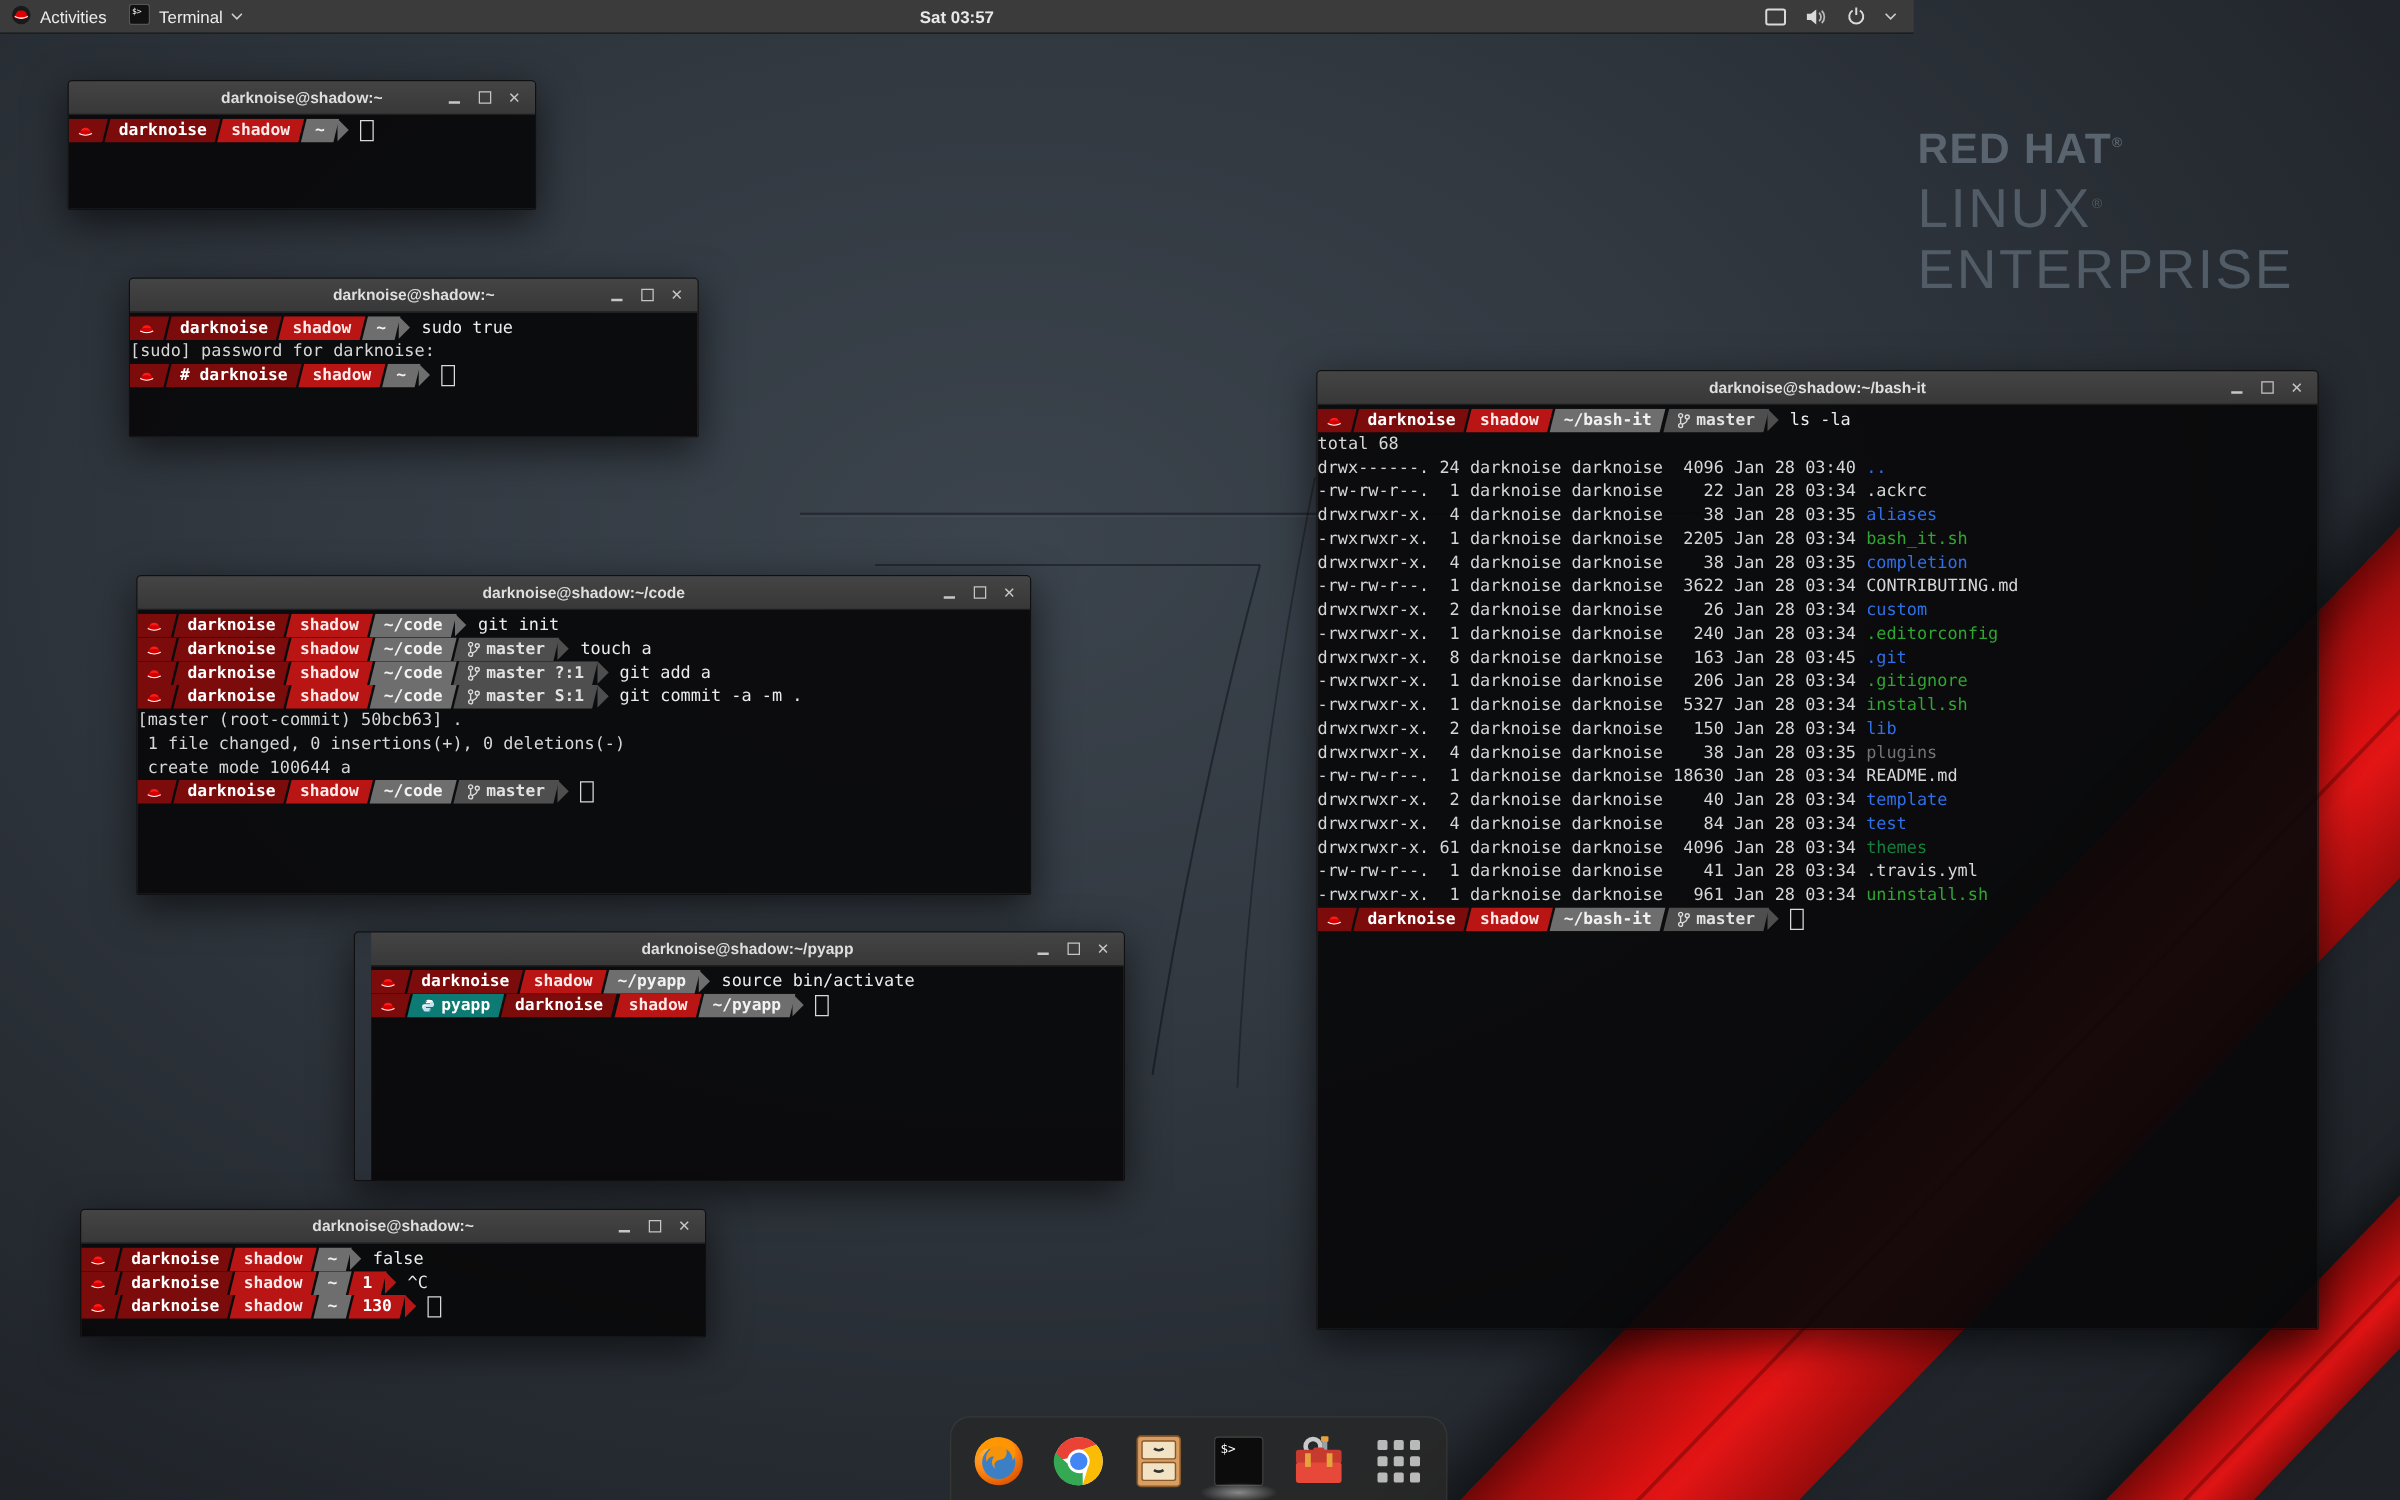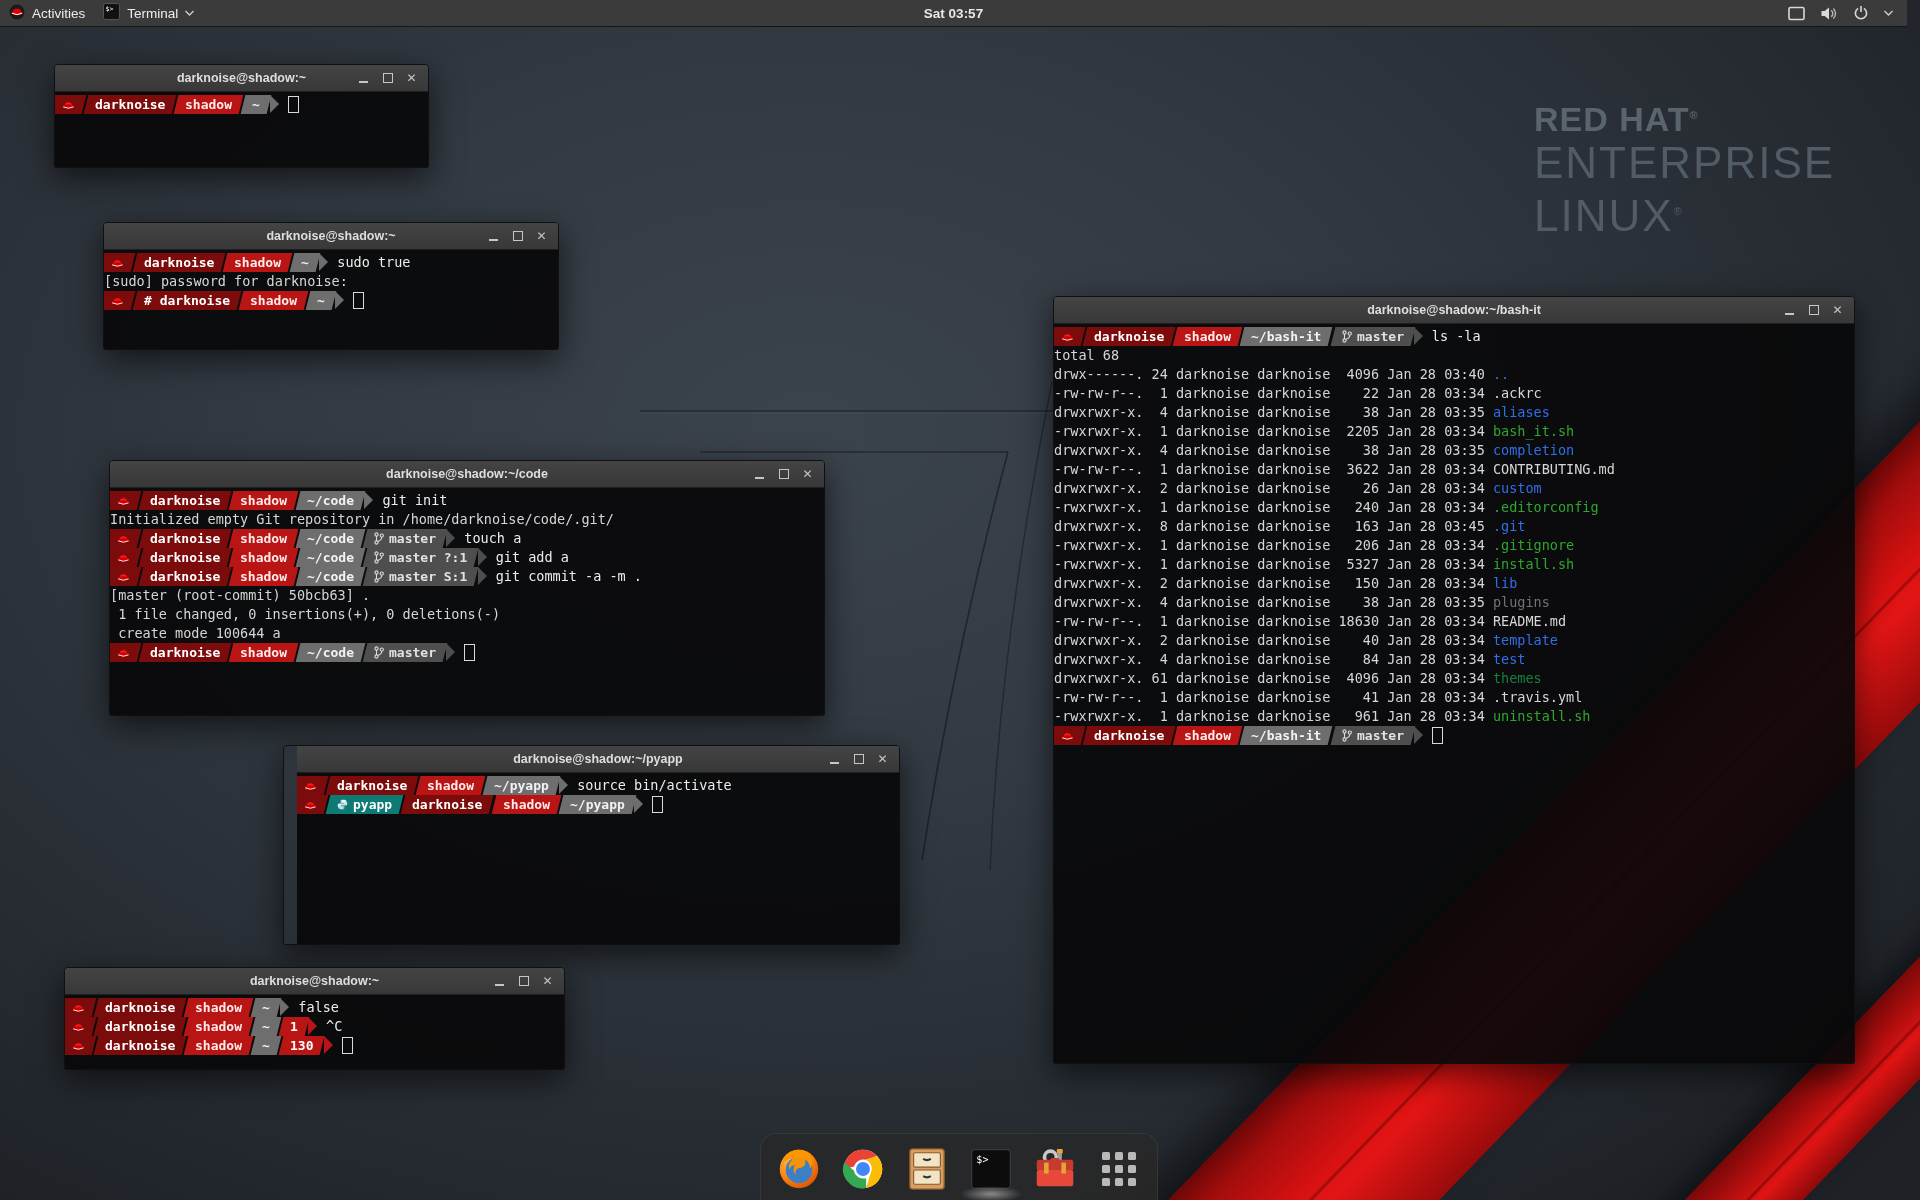--- a/index.html
+++ b/index.html
@@ -18,21 +18,21 @@
     box-shadow:0 -12px 26px rgba(0,0,0,.45);}
   .stripe .crease{position:absolute;left:0;right:0;top:52%;height:3px;background:rgba(60,0,0,.35);}
 
   
   .brand{position:absolute;left:1534px;top:100px;z-index:3;color:#57616b;user-select:none;}
   .brand .l1{font-size:34px;font-weight:bold;letter-spacing:1px;color:#5a646e;}
   .brand .l1 sup,.brand .l23 sup{font-size:11px;vertical-align:super;}
   .brand .l23{font-size:44px;font-weight:normal;letter-spacing:2px;line-height:48px;color:#525c66;}
 
   
-  .topbar{position:absolute;left:0;top:0;width:1907px;height:26px;background:#3b3b3b;
+  .topbar{position:absolute;left:0;top:0;width:1531px;height:26px;background:#3b3b3b;
     border-bottom:1px solid #141619;display:flex;align-items:center;color:#eded ed;z-index:60;color:#ececec;font-size:13.5px;}
   .tb-item{display:flex;align-items:center;gap:7px;height:100%;padding:0 9px;cursor:default;}
   .tb-clock{position:absolute;left:50%;top:0;height:26px;transform:translateX(-50%);display:flex;align-items:center;font-weight:bold;color:#e8e8e8;}
   .tb-right{margin-left:auto;display:flex;align-items:center;gap:15px;padding:0 14px;height:100%;}
   .tb-right svg{display:block;}
 
   
   .window{position:absolute;z-index:10;display:flex;flex-direction:column;border:1px solid #101010;
     border-radius:4px 4px 2px 2px;overflow:hidden;box-shadow:0 10px 32px rgba(0,0,0,.6);}
   .titlebar{flex:0 0 26px;position:relative;background:linear-gradient(#444,#383838);border-bottom:1px solid #1f1f1f;
@@ -78,22 +78,22 @@
 
   <div class="stripe stripe1">
       <div class="crease"></div>
     </div>
   <div class="stripe stripe2">
       <div class="crease"></div>
     </div>
 
   <div class="brand">
     <div class="l1"><span>RED HAT</span><sup>®</sup></div>
+    <div class="l23"><span>LINUX</span><sup>®</sup></div>
     <div class="l23"><span>ENTERPRISE</span></div>
-    <div class="l23"><span>LINUX</span><sup>®</sup></div>
   </div>
 
   <div id="windows">
       <div class="window" style="left: 54px; top: 64px; width: 373px; height: 102px;">
         <div class="titlebar">
           <div class="title">darknoise@shadow:~</div>
           <div class="wbtns">
             <span class="wbtn">
               <span class="min"></span>
             </span>
@@ -210,21 +210,20 @@
             </span>
             <span class="seg" style="background: rgb(185, 21, 21);">
               <span class="seg-in" style="color: rgb(255, 234, 234);">shadow</span>
             </span>
             <span class="seg" style="background: rgb(110, 110, 110);">
               <span class="seg-in" style="color: rgb(242, 242, 242);">~/code</span>
             </span>
             <span class="parrow" style="border-left-color: rgb(110, 110, 110);"></span>
             <span class="cmd">git init</span>
           </div>
-          <div class="line out">Initialized empty Git repository in /home/darknoise/code/.git/</div>
           <div class="pline">
             <span class="seg first" style="background: rgb(124, 12, 12);">
               <span class="seg-in" style="color: rgb(255, 255, 255);"><svg width="13" height="12" viewBox="0 0 16 14">
                   <path d="M3.4 8.2 Q3.4 3.6 8 3.6 Q12.6 3.6 12.6 8.2 Z" fill="#ff1a1a"></path>
                   <ellipse cx="8" cy="8.6" rx="6.4" ry="2.6" fill="#d40000"></ellipse>
                   <path d="M1.6 9.3 Q8 12.6 14.4 9.3" stroke="#fff" stroke-width="1.1" fill="none"></path>
                 </svg></span>
             </span>
             <span class="seg" style="background: rgb(124, 12, 12);">
               <span class="seg-in" style="color: rgb(255, 255, 255);">darknoise</span>

